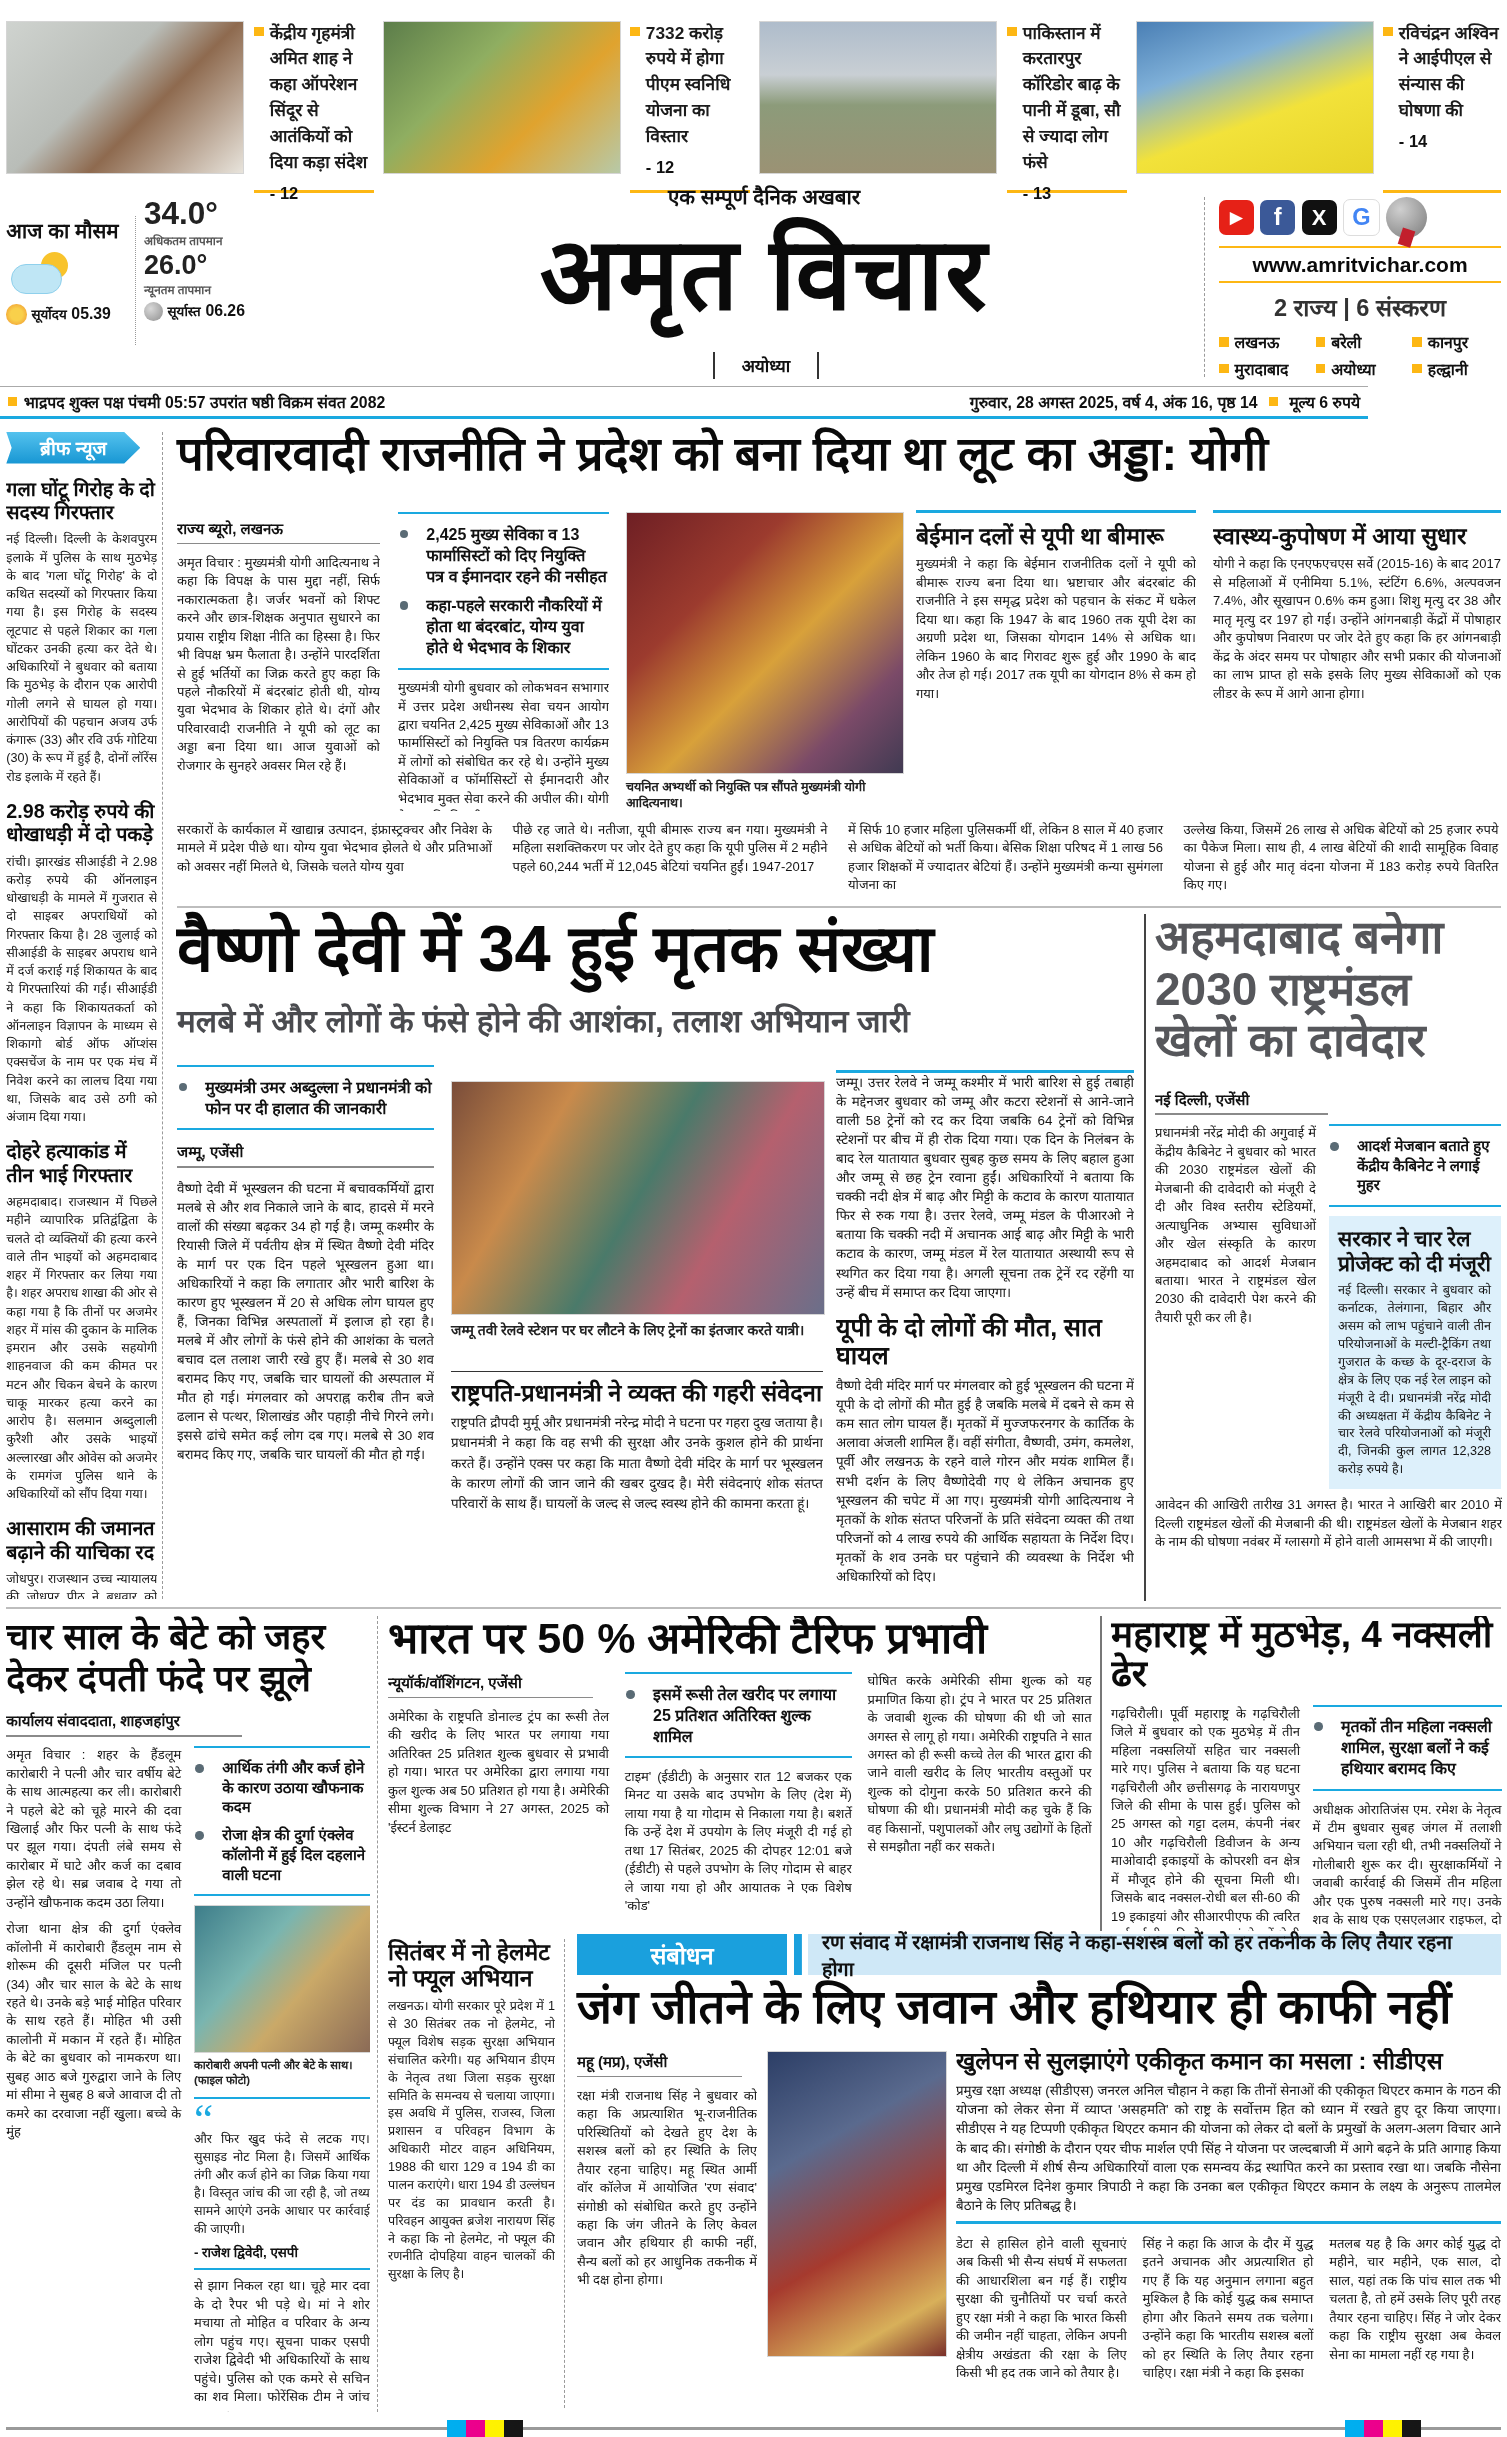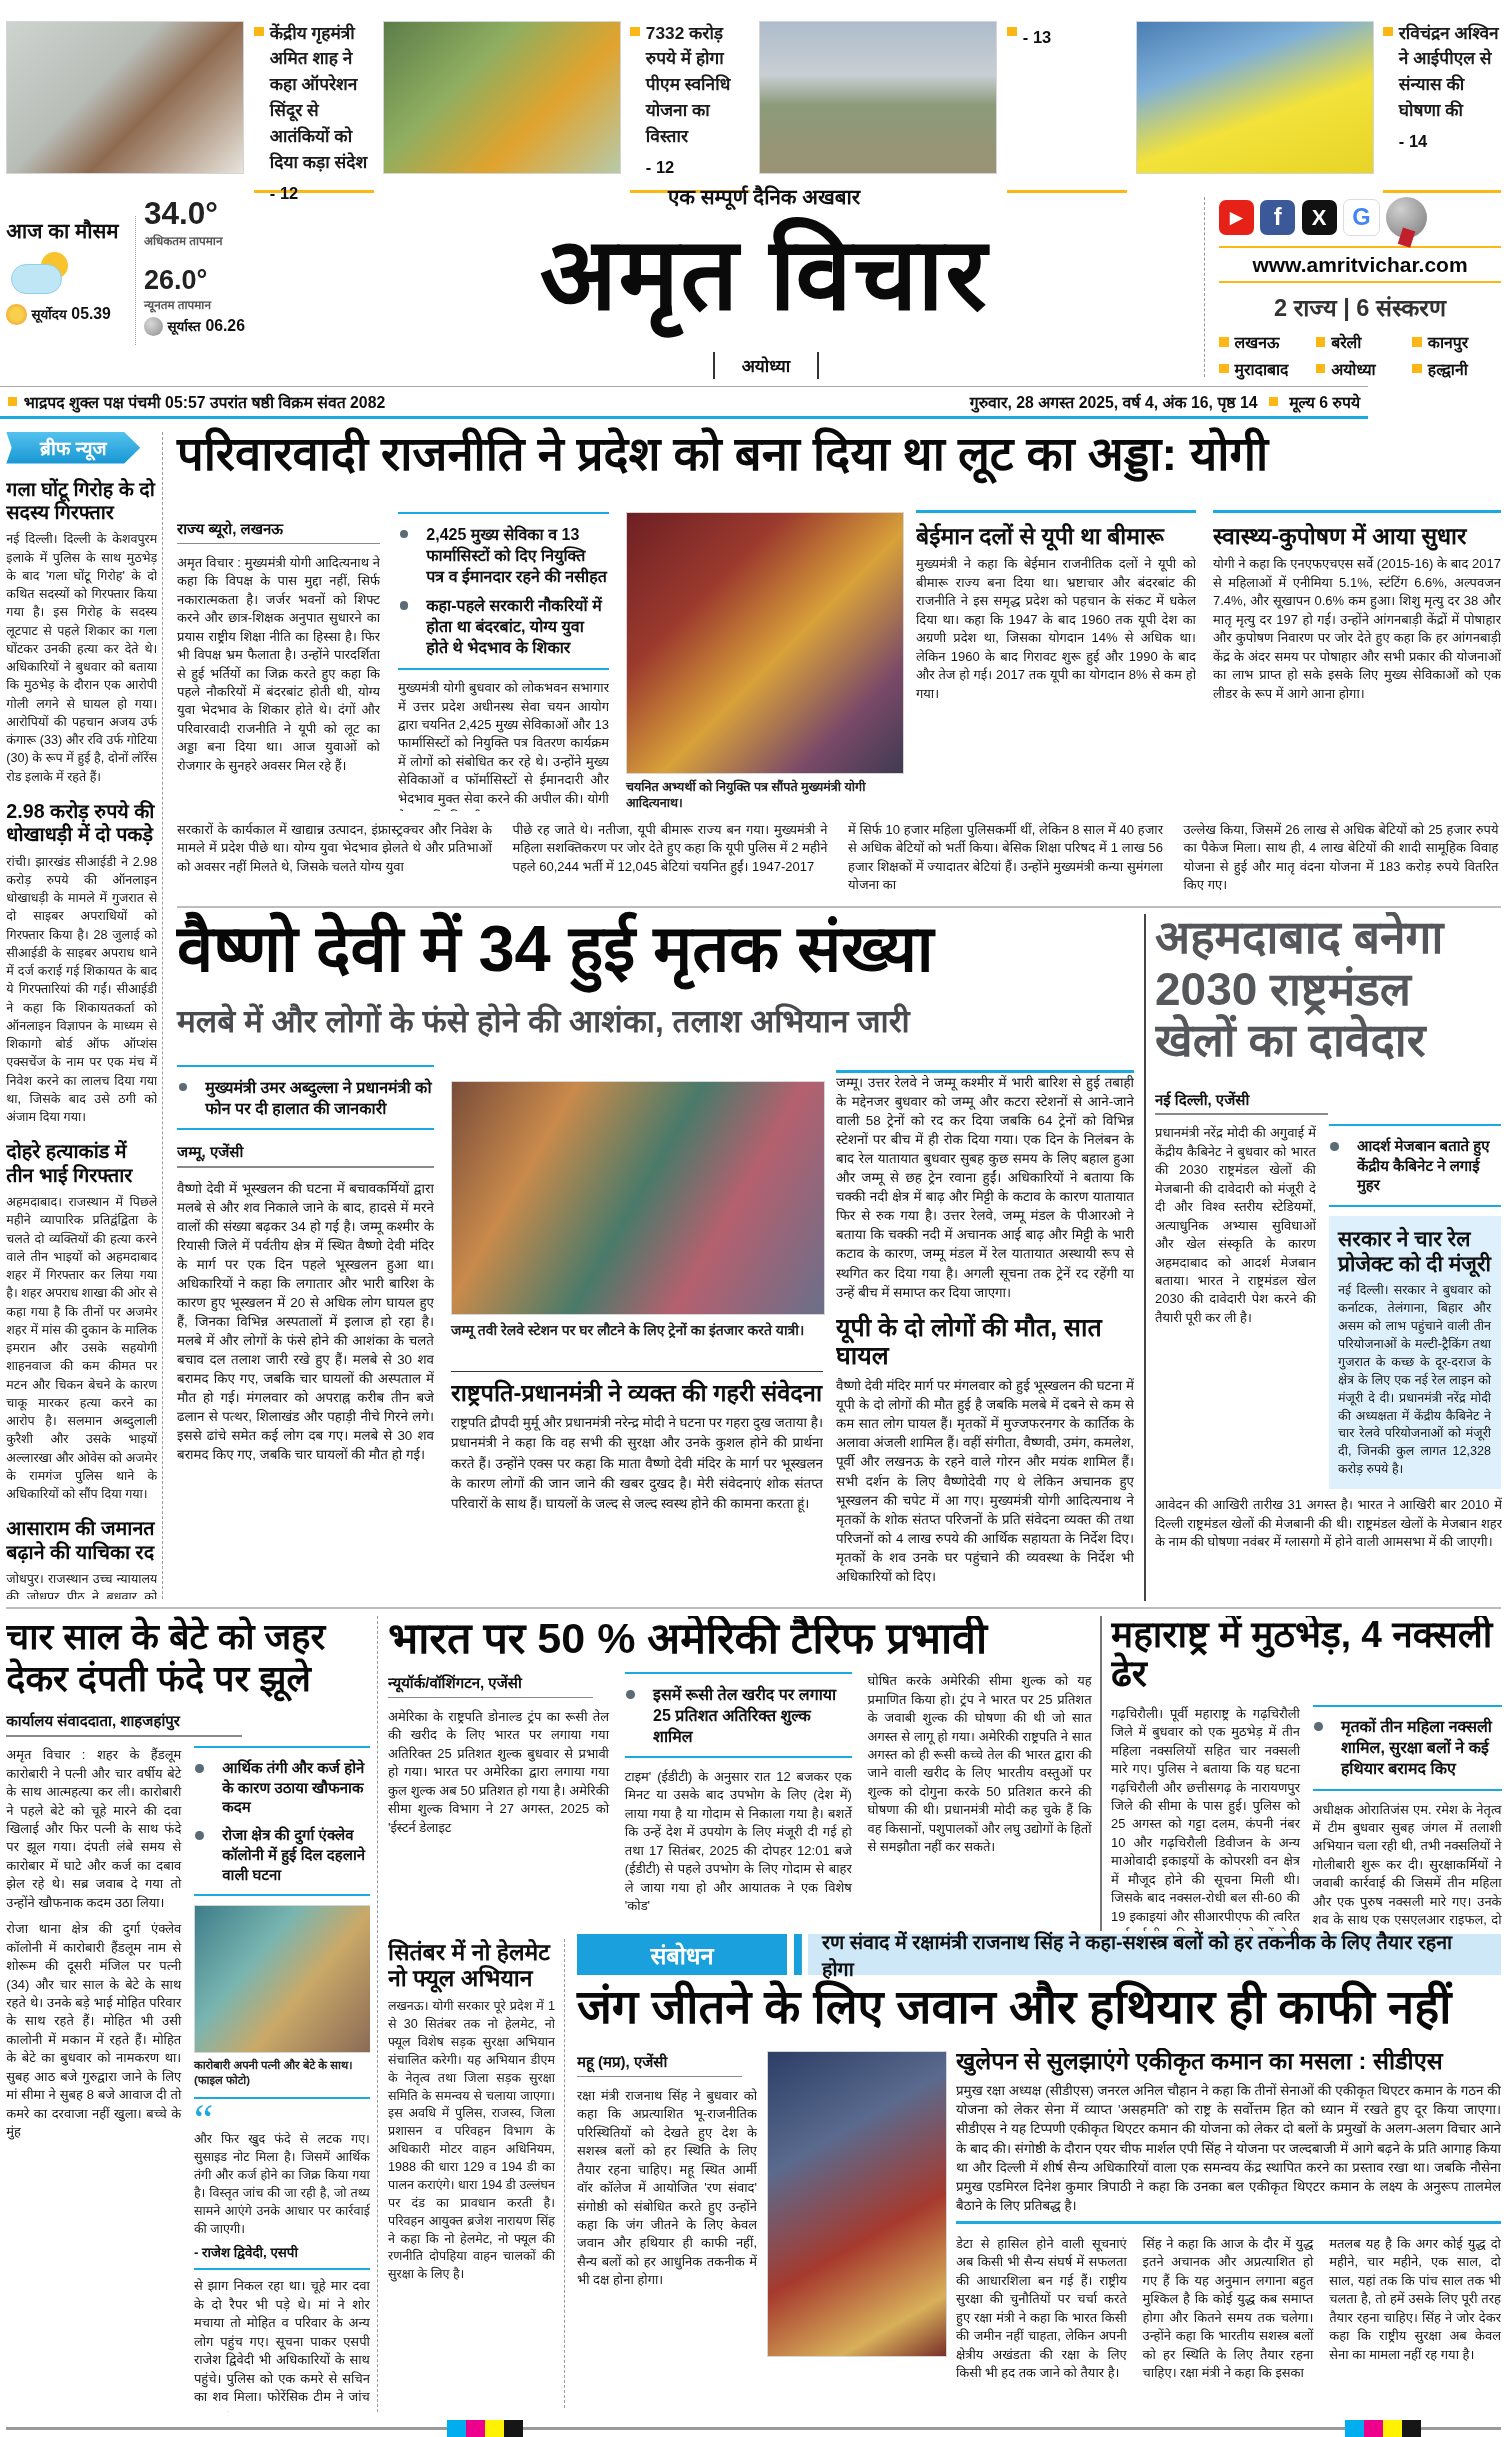--- a/index.html
+++ b/index.html
@@ -48,20 +48,21 @@
     <div>
         <p>7332 करोड़ रुपये में होगा पीएम स्वनिधि योजना का विस्तार</p>
     <div class="pg">- 12</div>
       </div>
   </div>
 
   <div class="abs photo" style="left:759px;top:20.5px;width:236px;height:151px;background:linear-gradient(180deg,#aebccb 0%,#c9cfd4 35%,#8c9b7a 55%,#9b9274 100%);"></div>
   <div class="abs teaser" style="left:1007px;top:20.5px;width:120px;height:162px;">
     <span class="ysq" style="margin-top:6.3px;"></span>
     <div>
+        <p>पाकिस्तान में करतारपुर कॉरिडोर बाढ़ के पानी में डूबा, सौ से ज्यादा लोग फंसे</p>
     <div class="pg">- 13</div>
       </div>
   </div>
 
   <div class="abs photo" style="left:1136px;top:20.5px;width:236px;height:151px;background:linear-gradient(160deg,#4a7fb5 0%,#7fb0d8 30%,#f2e23a 60%,#e8d428 100%);"></div>
   <div class="abs teaser" style="left:1383px;top:20.5px;width:118px;height:162px;">
     <span class="ysq" style="margin-top:6.3px;"></span>
     <div>
         <p>रविचंद्रन अश्विन ने आईपीएल से संन्यास की घोषणा की</p>
     <div class="pg">- 14</div>
@@ -77,21 +78,21 @@
       </div>
       <div style="display:flex;align-items:center;gap:4.7px;">
         <span style="width:20.5px;height:20.5px;border-radius:50%;background:radial-gradient(circle,#f9d04b 40%,#ef8f2e 100%);display:inline-block;"></span>
         <span style="font-size:13.4px;font-weight:bold;">सूर्योदय</span>
         <span style="font-size:15.8px;font-weight:bold;">05.39</span>
       </div>
     </div>
     <div style="flex:1;padding-left:7.9px;">
       <div style="font-size:31.5px;font-weight:bold;color:#222;">34.0°</div>
       <div style="font-size:11.8px;font-weight:bold;color:#555;">अधिकतम तापमान</div>
-      <div style="font-size:27px;font-weight:bold;color:#222;margin-top:17px;">26.0°</div>
+      <div style="font-size:27px;font-weight:bold;color:#222;margin-top:2px;">26.0°</div>
       <div style="font-size:11.8px;font-weight:bold;color:#555;">न्यूनतम तापमान</div>
       <div style="display:flex;align-items:center;gap:4.7px;margin-top:4.7px;">
         <span style="width:19px;height:19px;border-radius:50%;background:radial-gradient(circle at 35% 35%,#d8d8d8,#8e8e8e);display:inline-block;"></span>
         <span style="font-size:13.4px;font-weight:bold;">सूर्यास्त</span>
         <span style="font-size:15.8px;font-weight:bold;">06.26</span>
       </div>
     </div>
   </div>
 
   <div class="abs" style="left:520px;top:182px;width:488px;text-align:center;font-size:20.5px;font-weight:800;">एक सम्पूर्ण दैनिक अखबार</div>

